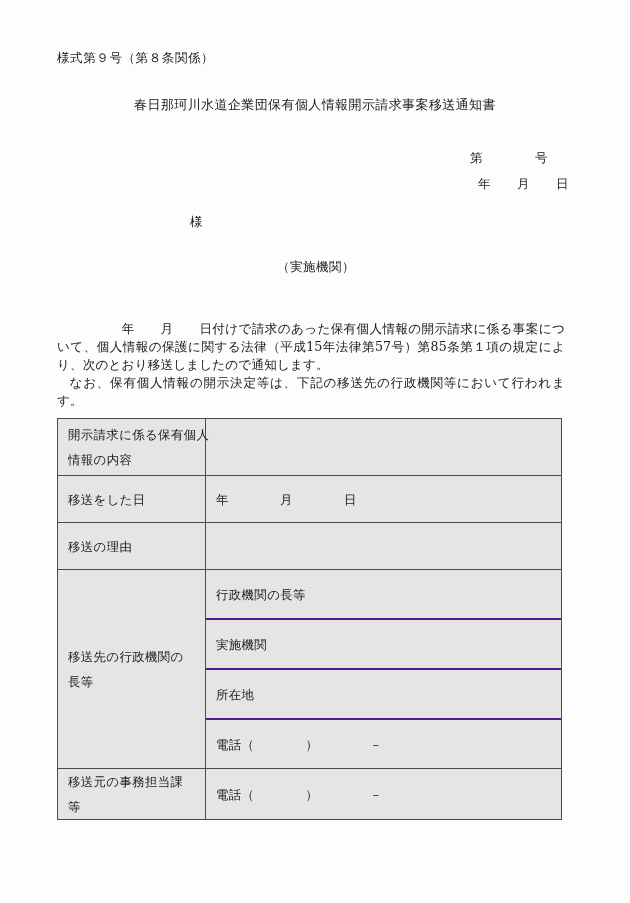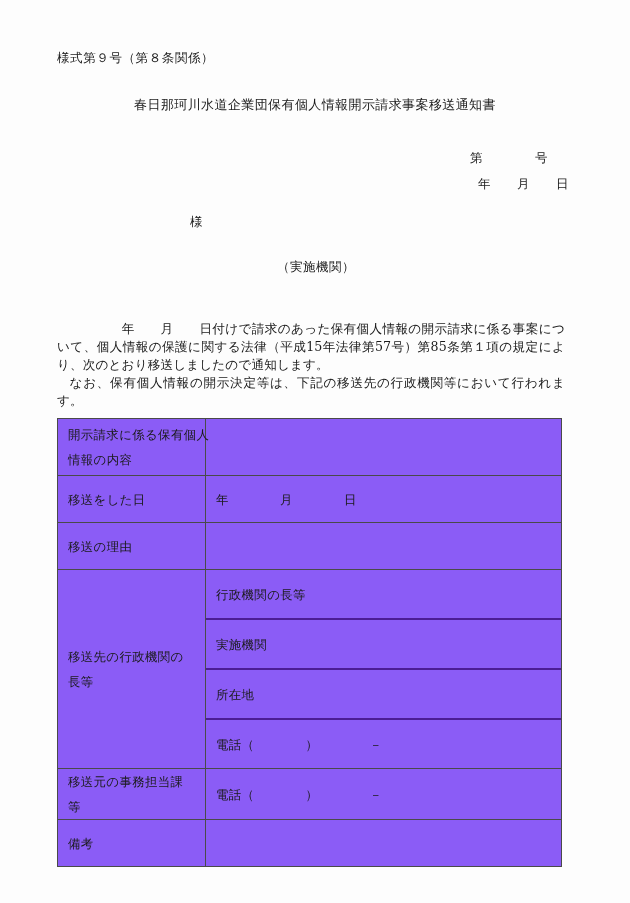--- a/index.html
+++ b/index.html
@@ -102,21 +102,21 @@
     border-collapse: collapse;
     table-layout: fixed;
     font-size: 12.4px;
     letter-spacing: 0.4px;
   }
   .form-table td {
     border: 1px solid #4a4a4a;
     padding: 0 10px;
     vertical-align: middle;
     line-height: 25px;
-    background: #8b5cf6;
+    background: #e5e5e5;
   }
   .col-label { width: 148px; }
   .subtable {
     width: 100%;
     border-collapse: collapse;
     table-layout: fixed;
   }
   .subtable td {
     border: none;
     border-bottom: 2px solid #4c1d95;
@@ -209,21 +209,17 @@
           <table class="subtable">
             <tbody>
               <tr>
                 <td class="h-sub-sm cell-text">電話（　　　　）　　　　－</td>
               </tr>
             </tbody>
           </table>
         </td>
       </tr>
 
-      <tr>
-        <td class="h-row">備考</td>
-        <td class="h-row"></td>
-      </tr>
 
     </tbody>
   </table>
 
 </div>
 
 </body></html>

